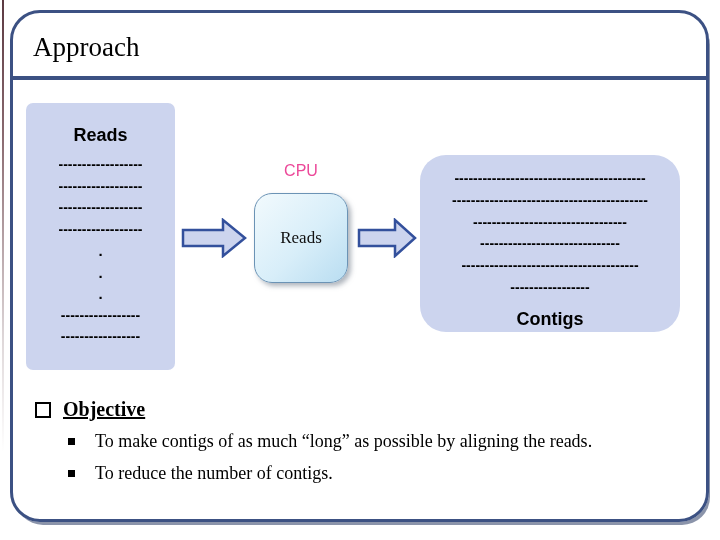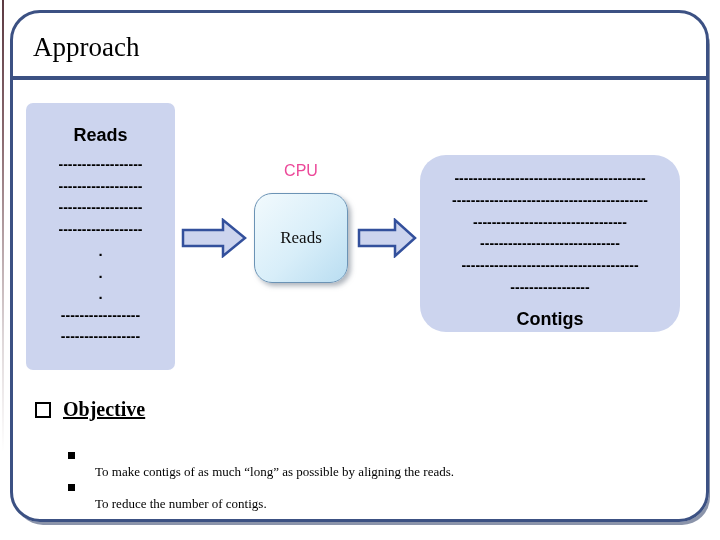--- a/index.html
+++ b/index.html
@@ -47,21 +47,21 @@
   .arrow-2{left:357px;top:218px;}
 
   
   .objective-heading-row{position:absolute;left:35px;top:398px;display:flex;align-items:center;}
   .hollow-square{width:12px;height:12px;border:2.5px solid #000;margin-right:12px;box-sizing:content-box;}
   .objective-heading{font-family:"Liberation Serif",serif;font-weight:bold;font-size:20px;color:#000;text-decoration:underline;}
   .bullet-row{position:absolute;left:68px;display:flex;align-items:baseline;}
   .bullet-row-1{top:431px;}
   .bullet-row-2{top:463px;}
   .filled-square{width:7px;height:7px;background:#000;margin-right:20px;align-self:center;flex:0 0 auto;}
-  .bullet-text{font-family:"Liberation Serif",serif;font-size:13px;color:#000;white-space:nowrap;margin-top:33px;}
+  .bullet-text{font-family:"Liberation Serif",serif;font-size:18px;color:#000;white-space:nowrap;}
 </style>
 </head>
 <body>
 
 <div class="slide">
 
   <div class="edge-artifact"></div>
 
   <div class="frame"></div>
   <div class="divider"></div>

